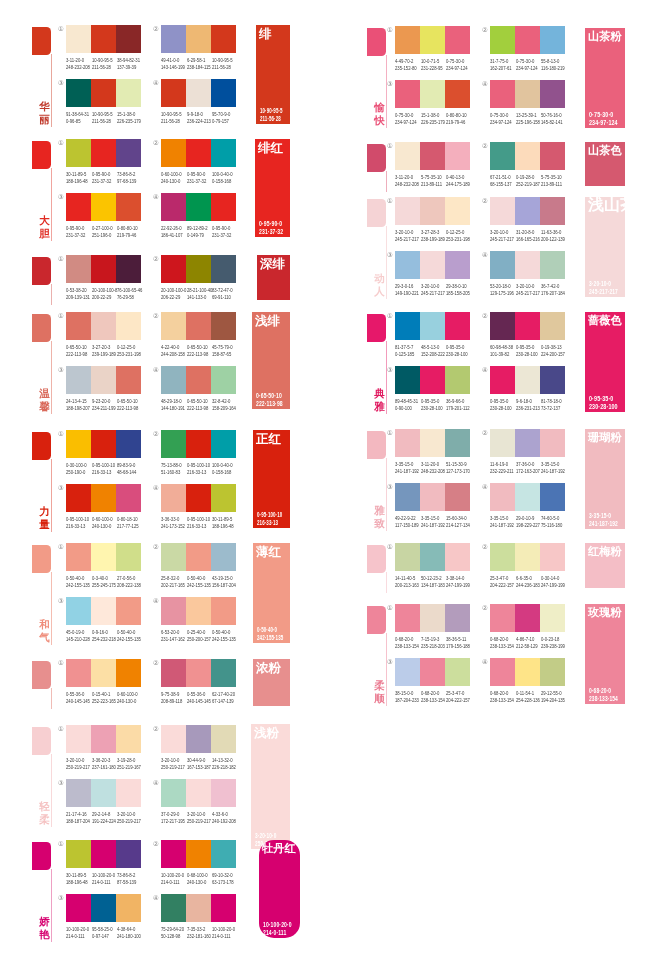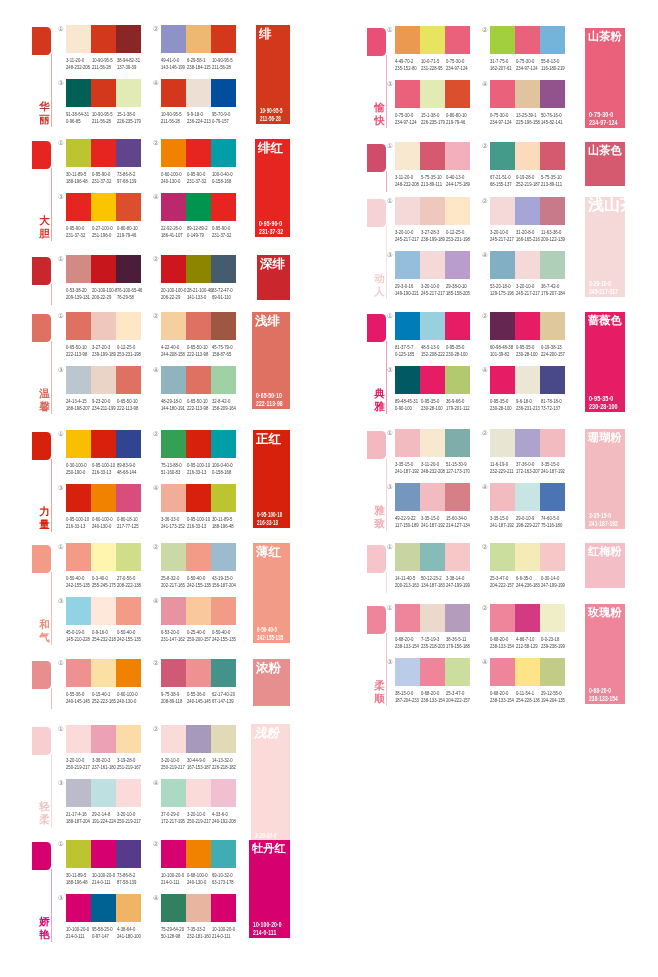--- a/index.html
+++ b/index.html
@@ -742,21 +742,21 @@
             <div class="code">
               <b>3-20-10-0</b>
               <b>250-219-217</b>
             </div>
             <div class="code">
               <b>4-33-6-0</b>
               <b>240-192-208</b>
             </div>
           </div>
         </div>
-        <div class="bigbox" style="left:251px;top:724px;width:39px;height:125px;background:#fadbd9;font-style:italic;">
+        <div class="bigbox" style="left:251px;top:724px;width:39px;height:125px;background:#fadbd9;">
           <div class="bb-label" style="color:#ffffff;font-size:12.5px;line-height:14.000000000000002px;">浅粉</div>
           <div class="bb-vals" style="color:#ffffff;transform:scaleX(0.679);">
             <b style="font-weight:700;display:block;">3·20·10·0</b>
             <b style="font-weight:700;display:block;">250·219·217</b>
           </div>
         </div>
       </div>
       <div class="section" style="top:0px;">
         <div class="tab" style="left:32px;top:842px;background:#d6006f;"></div>
         <div class="vline" style="left:51px;top:869px;height:73.20000000000005px;background:#eea0c3;"></div>
@@ -845,21 +845,21 @@
             <div class="code">
               <b>7-35-33-2</b>
               <b>232-181-160</b>
             </div>
             <div class="code">
               <b>10-100-20-0</b>
               <b>214-0-111</b>
             </div>
           </div>
         </div>
-        <div class="bigbox" style="left:249px;top:840px;width:41px;height:98px;background:#d6006f;">
+        <div class="bigbox" style="left:259px;top:840px;width:41px;height:98px;background:#d6006f;border-radius:15px;">
           <div class="bb-label" style="color:#ffffff;font-size:11.2px;line-height:12.544px;">牡丹红</div>
           <div class="bb-vals" style="color:#ffffff;transform:scaleX(0.721);">
             <b style="font-weight:700;display:block;">10·100·20·0</b>
             <b style="font-weight:700;display:block;">214·0·111</b>
           </div>
         </div>
       </div>
     </div>
   <div class="column" id="col-right" style="left:330px;width:328px;">
       <div class="section" style="top:0px;">

